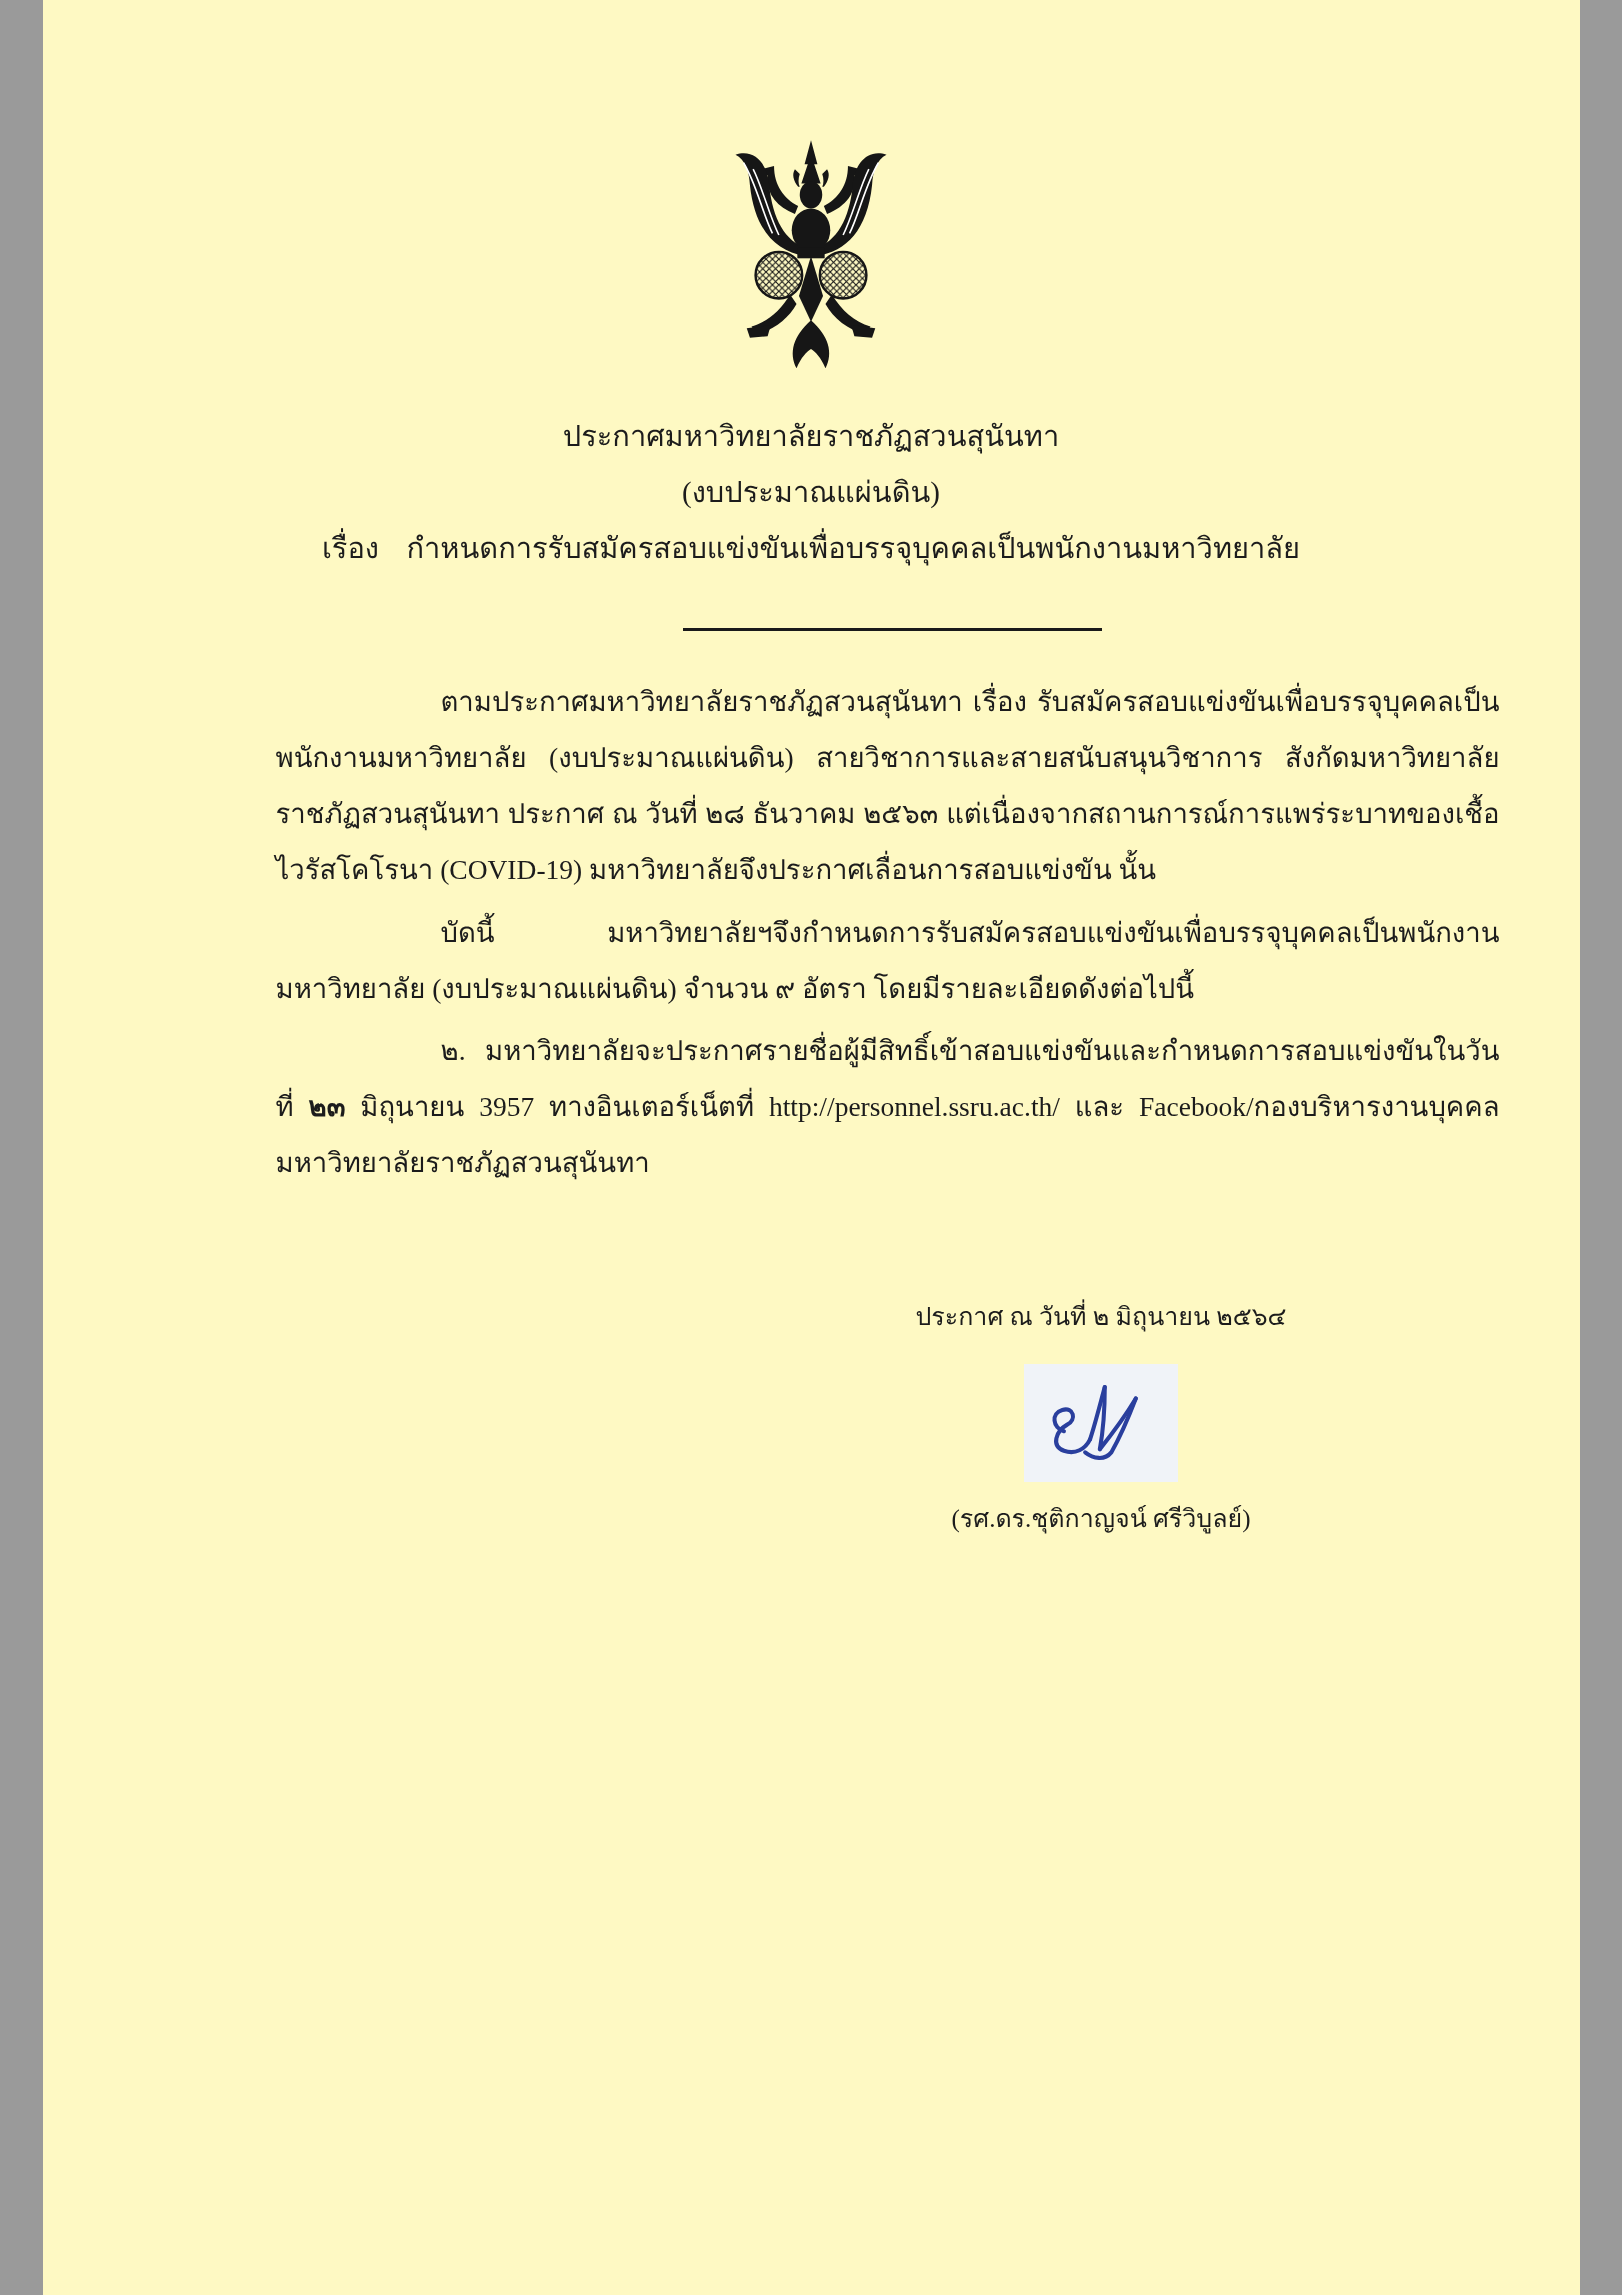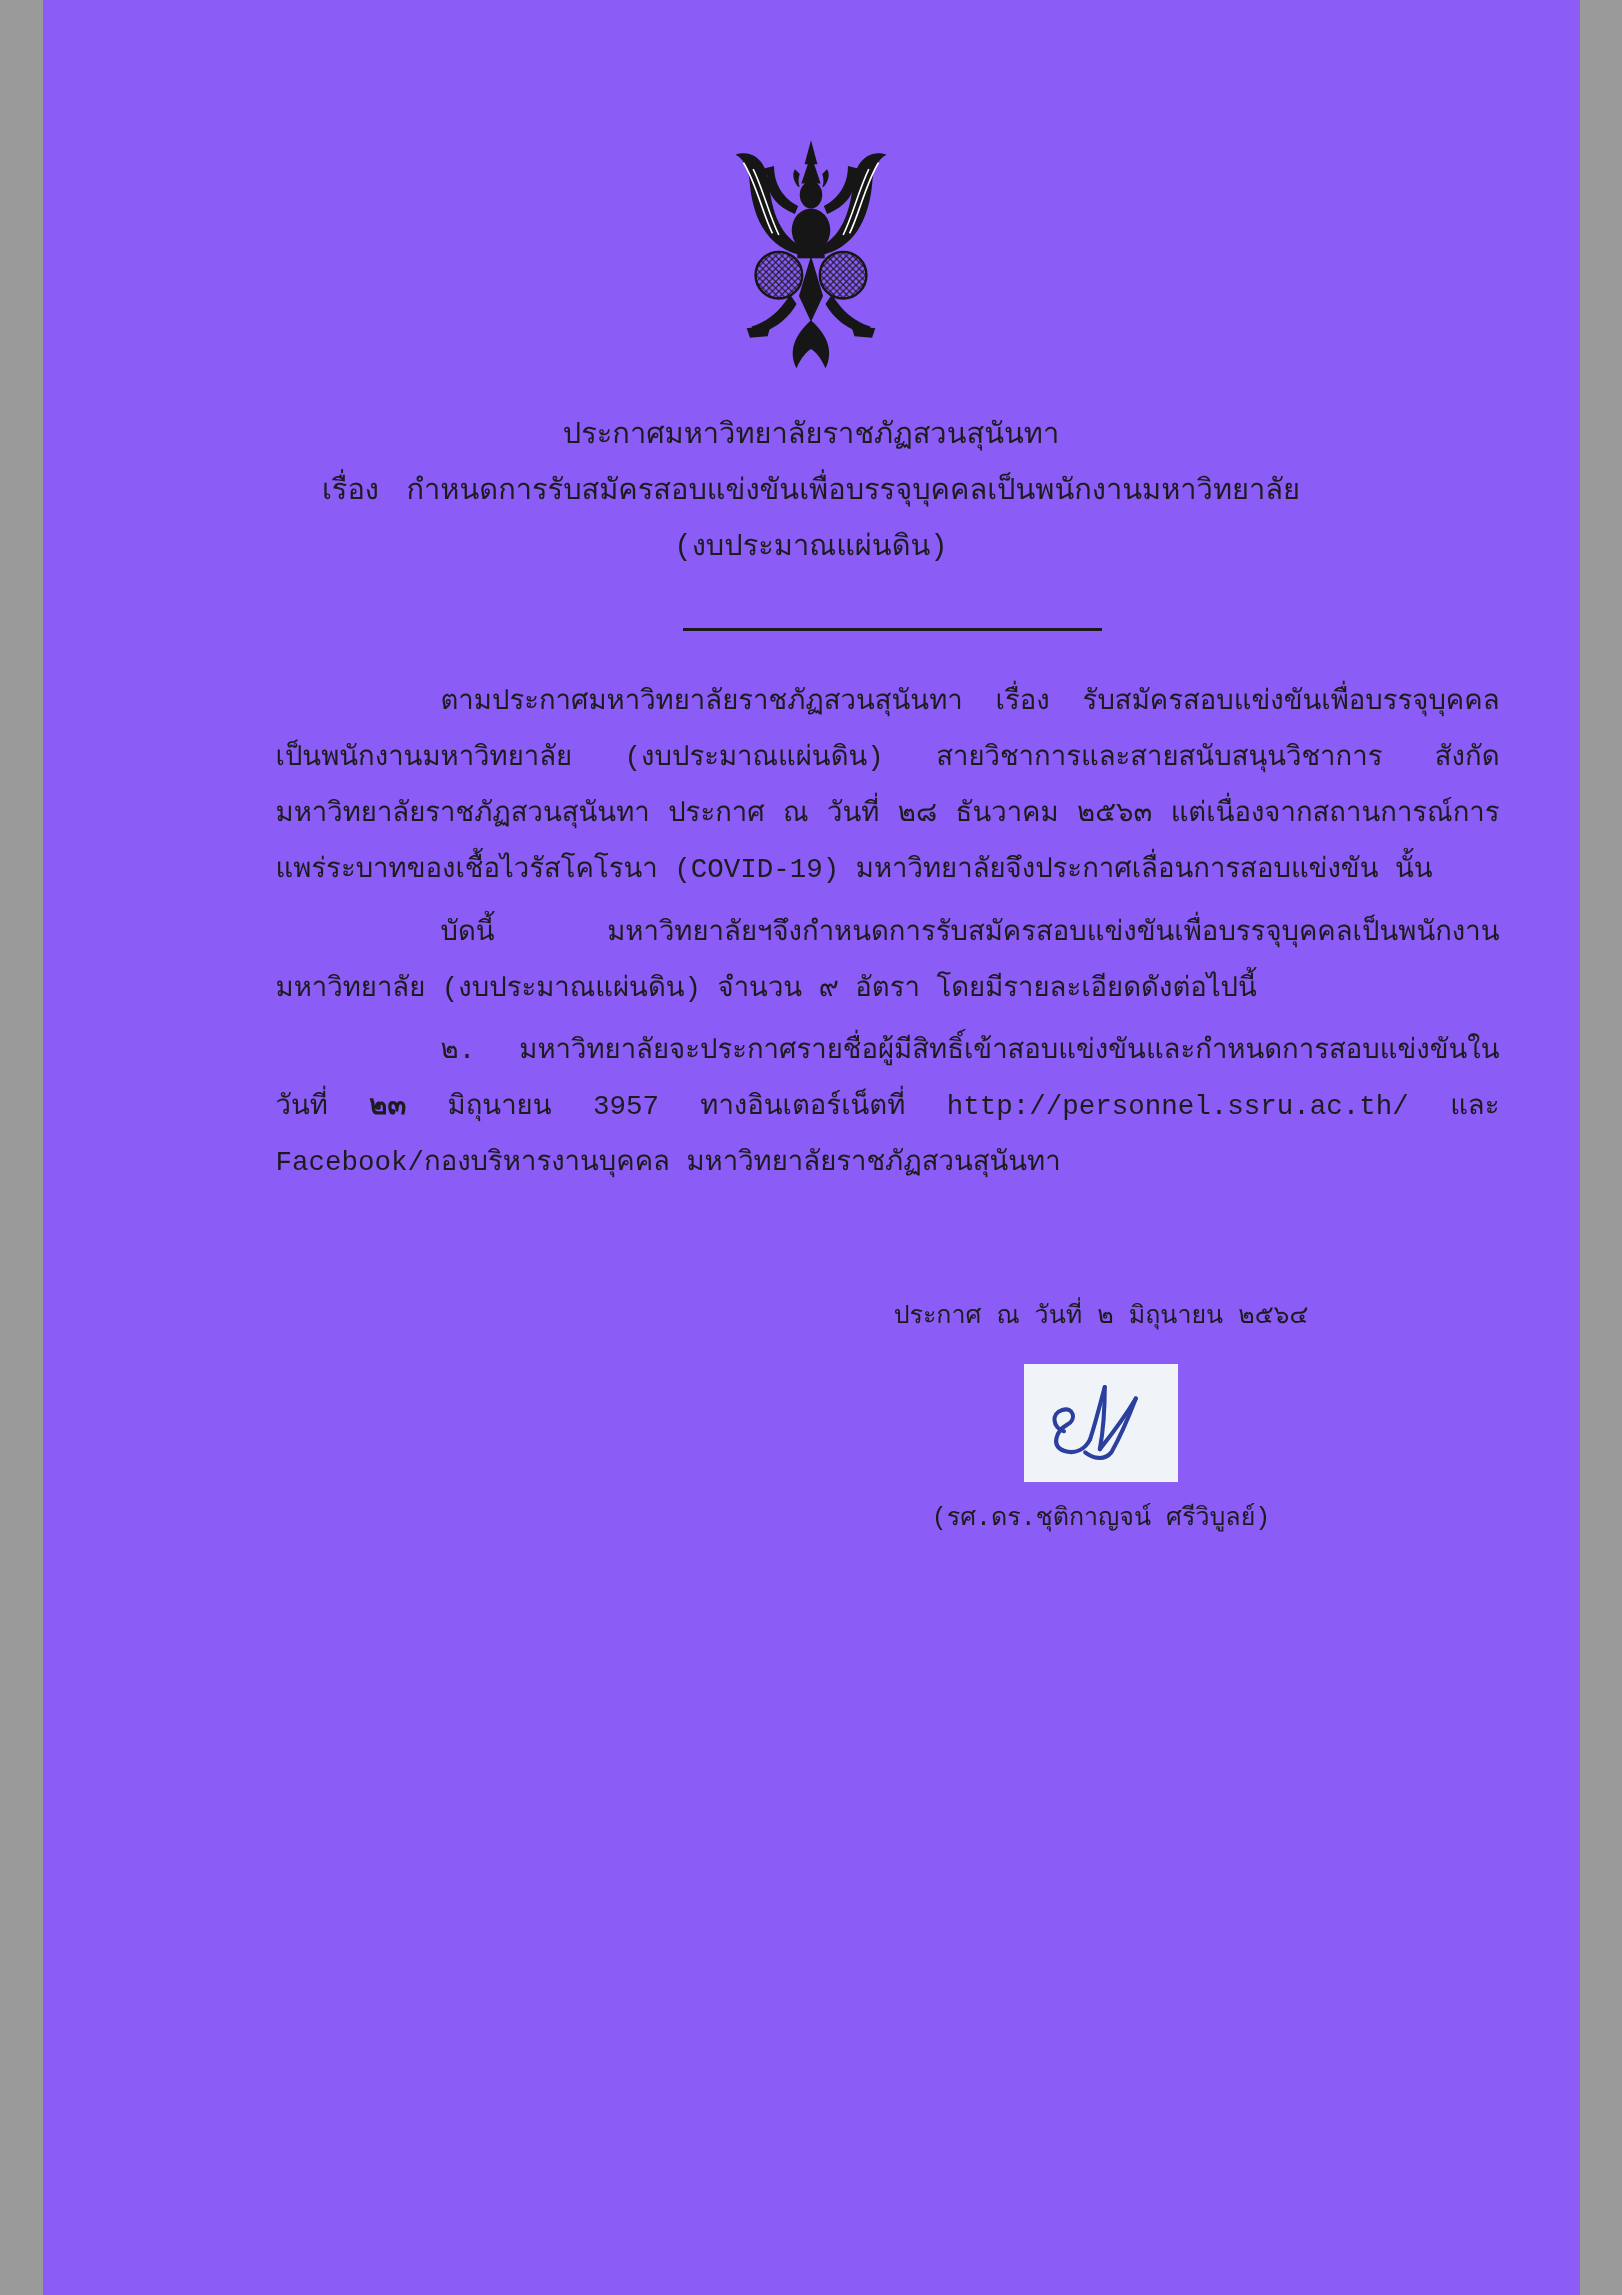--- a/index.html
+++ b/index.html
@@ -1,22 +1,22 @@
 <!DOCTYPE html>
 <html style="font-size:10.5px"><head>
 <meta charset="utf-8">
 <style>
   html,body { margin:0; padding:0; background:#9a9a9a; }
   .page {
     position: relative;
     width: 1537px;
     height: 2295px;
     margin: 0 auto;
-    background: #8b5cf6;
-    font-family: Liberation Mono, monospace;
+    background: #fef9c3;
+    font-family: Liberation Serif, serif;
     color: #1c1c1c;
     overflow: hidden;
   }
   .emblem-wrap {
     padding-top: 137px;
     display: flex;
     justify-content: center;
   }
   .emblem-wrap svg { width: 196px; height: 241px; }
 
@@ -117,24 +117,24 @@
         <path d="M36 32 C52 58 60 96 72 120"></path>
         <path d="M48 40 C60 64 68 98 80 122"></path>
         <path d="M204 32 C188 58 180 96 168 120"></path>
         <path d="M192 40 C180 64 172 98 160 122"></path>
       </g>
     </svg>
   </div>
 
   <div class="title-block">
     <div>ประกาศมหาวิทยาลัยราชภัฏสวนสุนันทา</div>
+    <div>(งบประมาณแผ่นดิน)</div>
     <div>
       <span class="title-line2-prefix">เรื่อง</span><span>กำหนดการรับสมัครสอบแข่งขันเพื่อบรรจุบุคคลเป็นพนักงานมหาวิทยาลัย</span>
     </div>
-    <div>(งบประมาณแผ่นดิน)</div>
   </div>
 
   <div class="divider"></div>
 
   <div class="content">
     <p>ตามประกาศมหาวิทยาลัยราชภัฏสวนสุนันทา เรื่อง รับสมัครสอบแข่งขันเพื่อบรรจุบุคคลเป็นพนักงานมหาวิทยาลัย (งบประมาณแผ่นดิน) สายวิชาการและสายสนับสนุนวิชาการ สังกัดมหาวิทยาลัยราชภัฏสวนสุนันทา ประกาศ ณ วันที่ ๒๘ ธันวาคม ๒๕๖๓ แต่เนื่องจากสถานการณ์การแพร่ระบาทของเชื้อไวรัสโคโรนา (COVID-19) มหาวิทยาลัยจึงประกาศเลื่อนการสอบแข่งขัน นั้น</p>
     <p>บัดนี้ มหาวิทยาลัยฯจึงกำหนดการรับสมัครสอบแข่งขันเพื่อบรรจุบุคคลเป็นพนักงานมหาวิทยาลัย (งบประมาณแผ่นดิน) จำนวน ๙ อัตรา โดยมีรายละเอียดดังต่อไปนี้</p>
     <p><span>๒. มหาวิทยาลัยจะประกาศรายชื่อผู้มีสิทธิ์เข้าสอบแข่งขันและกำหนดการสอบแข่งขันในวันที่ </span><span class="bold-inline">๒๓</span><span> มิถุนายน 3957 ทางอินเตอร์เน็ตที่ http://personnel.ssru.ac.th/ และ Facebook/กองบริหารงานบุคคล มหาวิทยาลัยราชภัฏสวนสุนันทา</span></p>
   </div>
 

